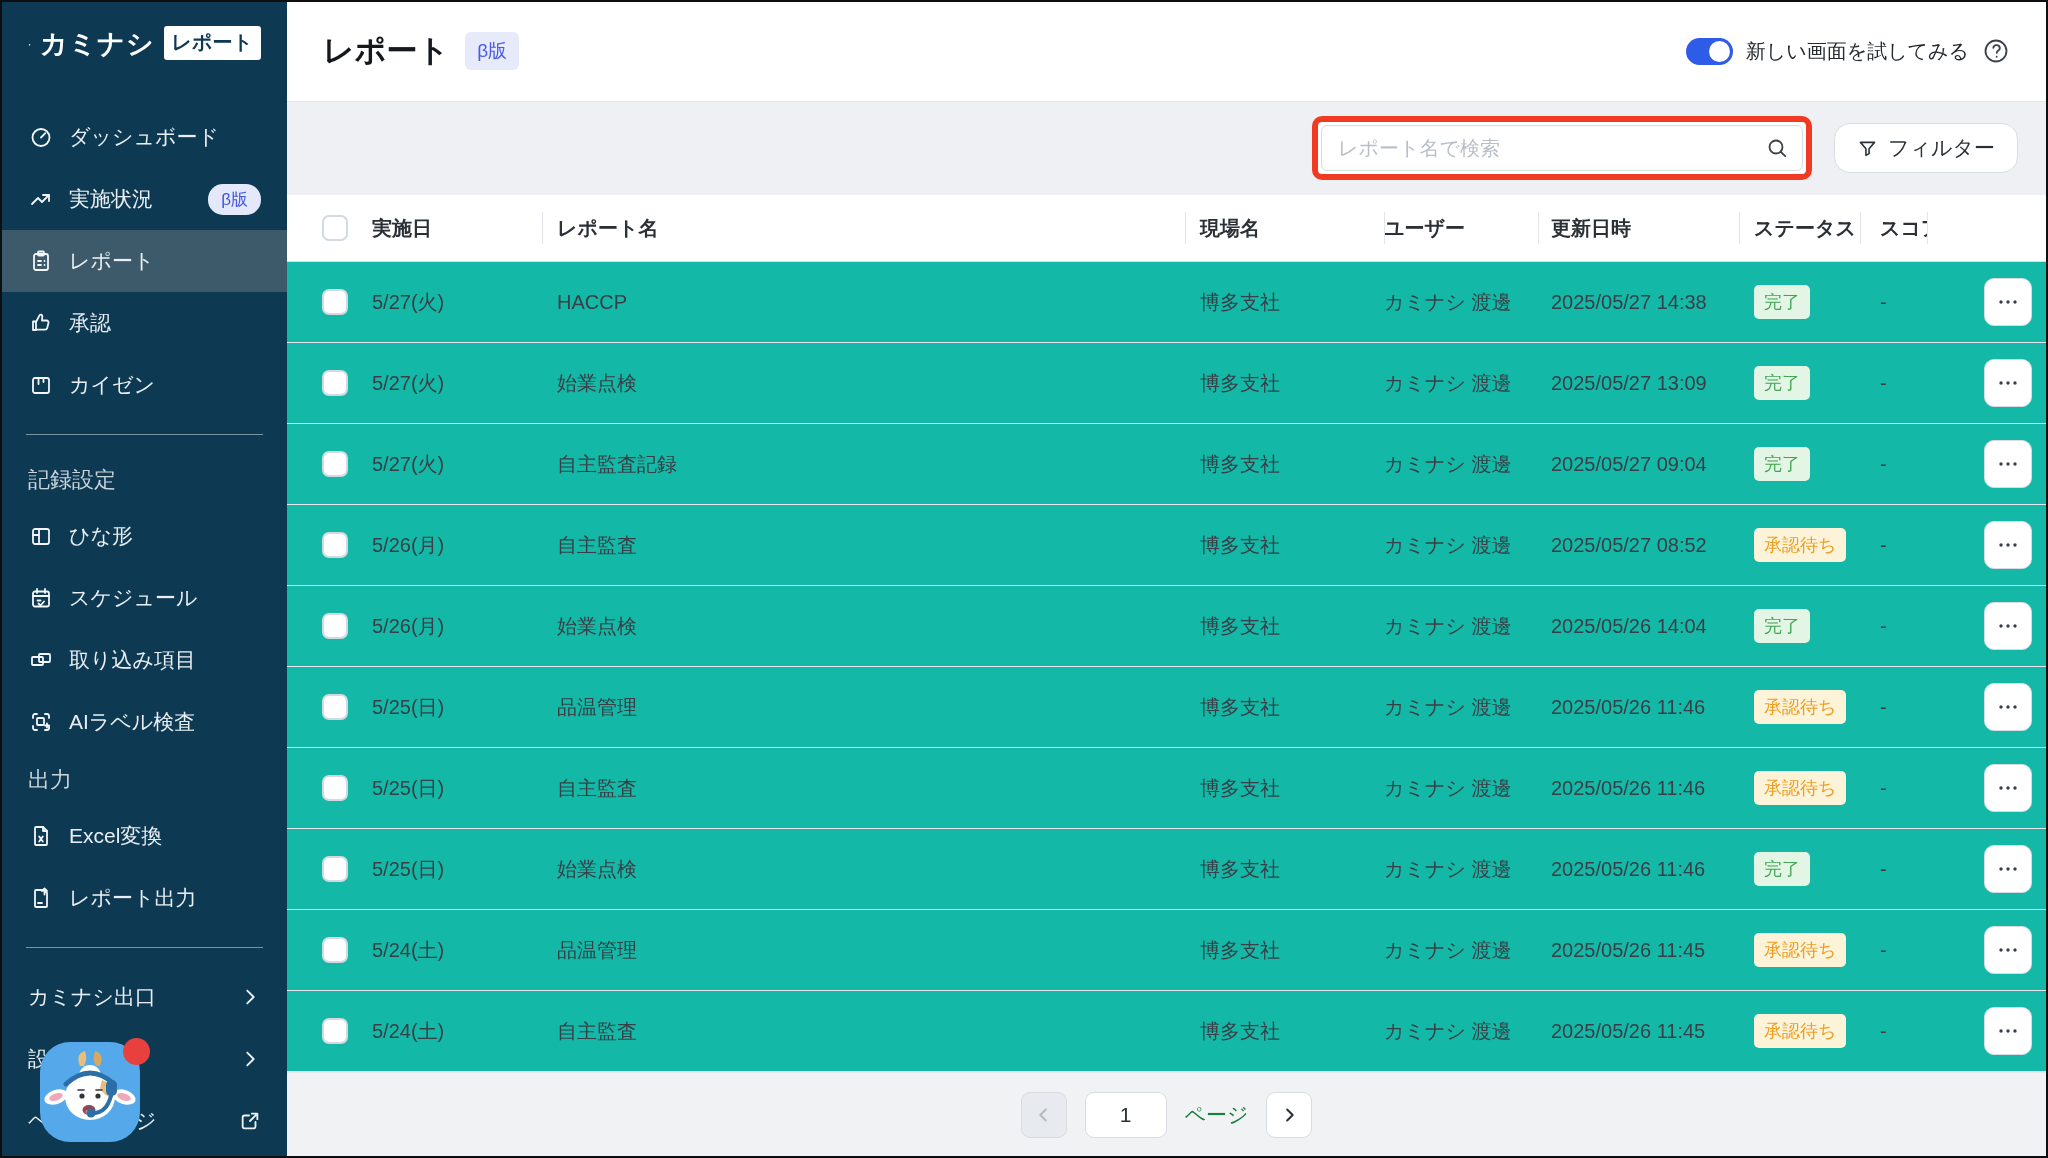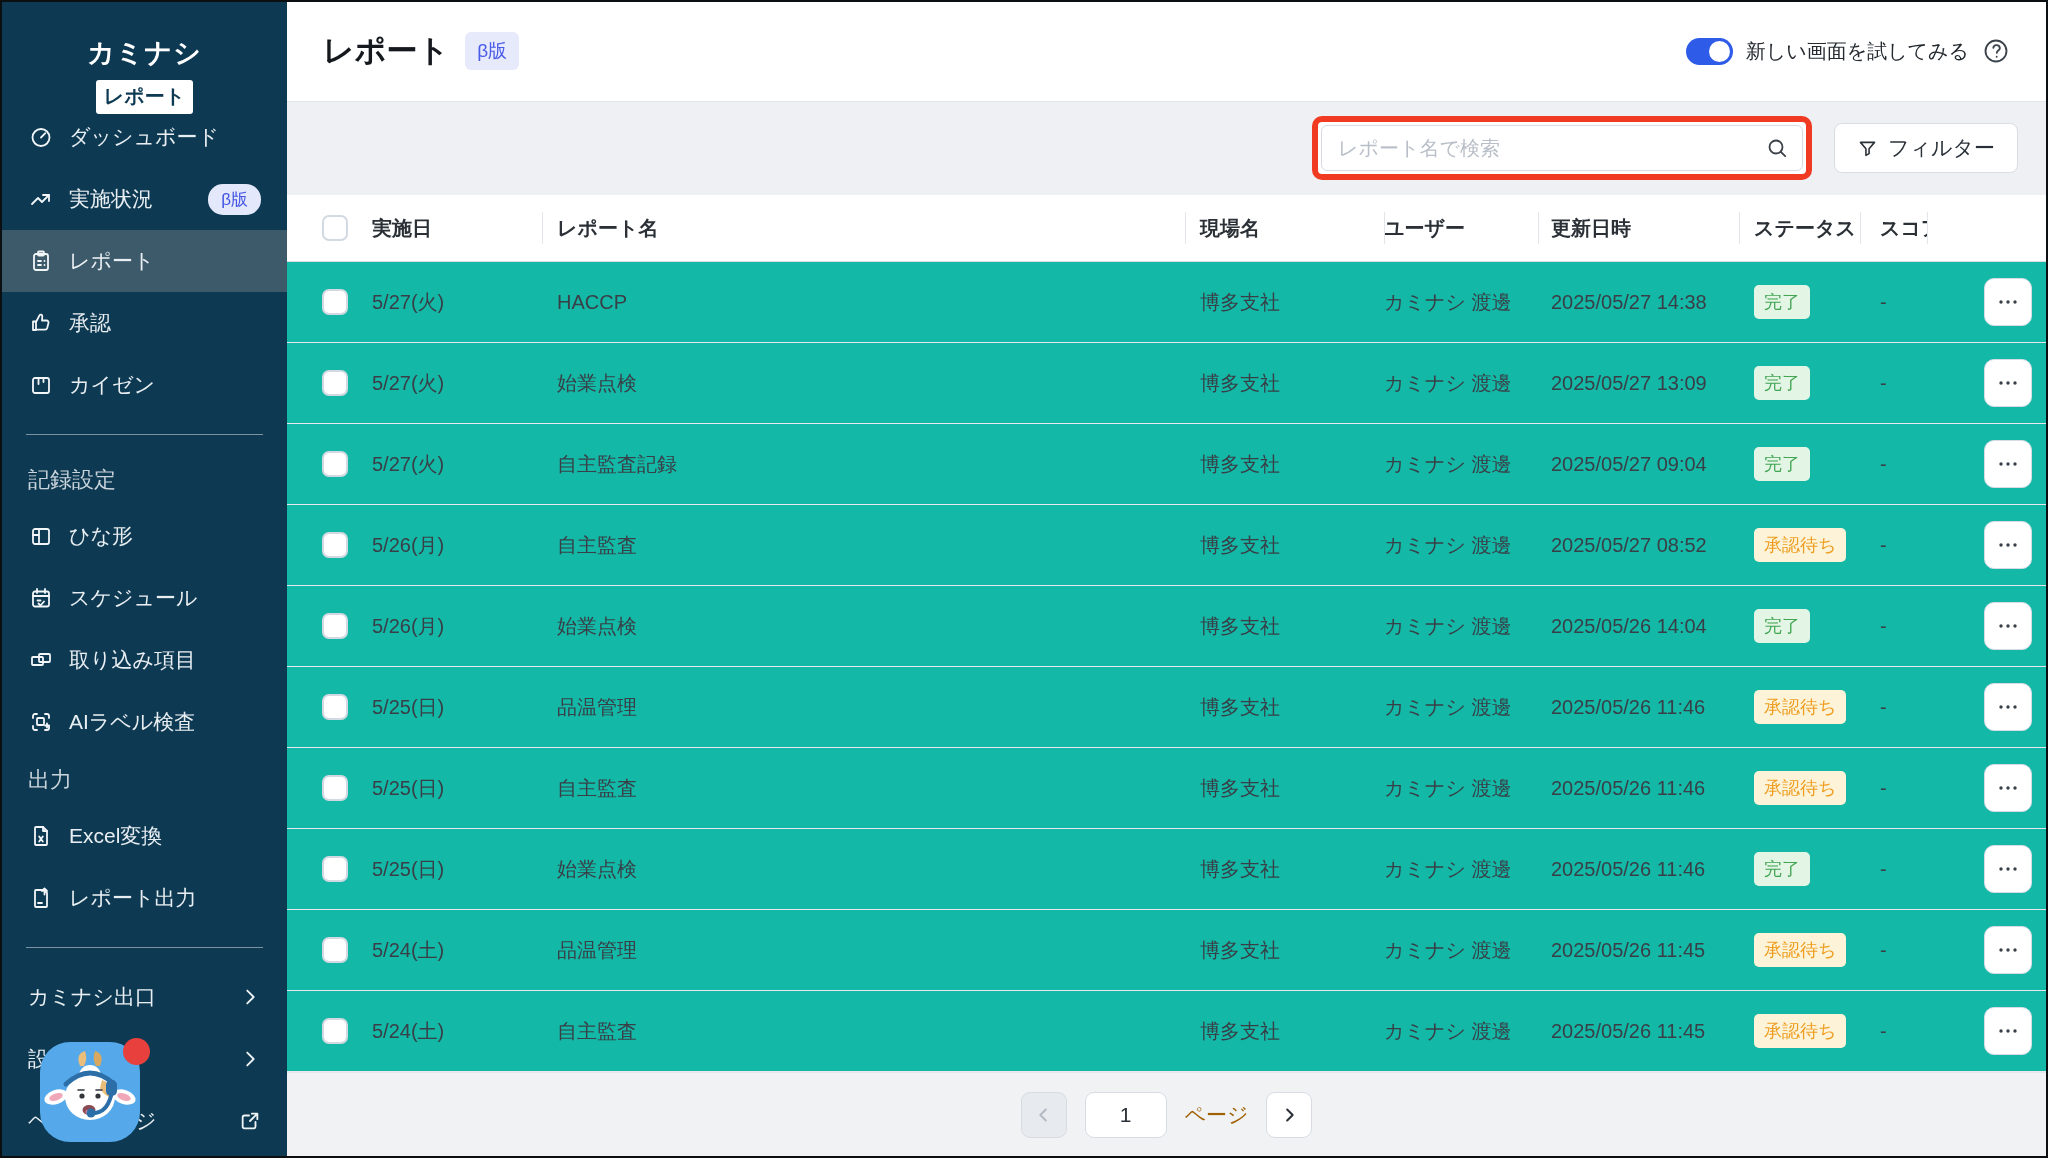--- a/index.html
+++ b/index.html
@@ -5,21 +5,21 @@
   * { margin:0; padding:0; box-sizing:border-box; }
   html,body { background:#fff; }
   body { font-family:"Liberation Sans","DejaVu Sans",sans-serif; }
 
   .page { position:relative; width:2048px; height:1158px; background:#fff;
           border:2px solid #0b0f12; overflow:hidden; display:flex; }
 
   
   .sidebar { position:relative; width:285px; min-width:285px; height:100%;
              background:#0d3a52; color:#ecf1f5; padding-top:24px; overflow:hidden; }
-  .logo-row { display:flex; align-items:center; gap:9px; padding:0 26px; height:46px;flex-direction:column; }
+  .logo-row { display:flex; align-items:flex-start; gap:9px; padding:0 26px; height:46px; }
   .brand-text { font-size:27px; font-weight:bold; color:#fff; letter-spacing:1px; white-space:nowrap; }
   .brand-badge { background:#fff; color:#0d3a52; font-weight:bold; font-size:20px;
                  padding:3px 8px 4px; border-radius:3px; white-space:nowrap; }
   .nav { margin-top:34px; display:flex; flex-direction:column; }
   .nav-item { display:flex; align-items:center; gap:15px; height:62px; padding:0 26px;
               font-size:21px; color:#e9eef2; cursor:pointer; white-space:nowrap; }
   .nav-item.active { background:#3d5a6b; }
   .nav-item .nv-icon { display:flex; width:26px; justify-content:center; color:#f2f6f9; }
   .pill-beta { margin-left:auto; background:#e3e8fb; color:#4355e2; font-size:17px;
                padding:4px 13px; border-radius:15px; }
@@ -49,21 +49,21 @@
   .toolbar { height:96px; background:#eef0f3; border-top:1px solid #e2e5e9;
              display:flex; align-items:center; justify-content:flex-end; gap:22px; padding:0 28px; }
   .search-hl { border:6px solid #f03a21; border-radius:10px; background:#fff; padding:3px; }
   .search-wrap { position:relative; }
   .search-input { width:482px; height:46px; border:1px solid #d8dce2; border-radius:6px;
                   font-size:20px; padding:0 48px 0 16px; color:#14532d; outline:none;
                   font-family:inherit; }
   .search-input::placeholder { color:#b9bfc8; }
   .search-icon { position:absolute; right:14px; top:11px; color:#3a4148; }
   .filter-btn { display:flex; align-items:center; gap:10px; height:50px; padding:0 22px;
-                background:#fff; border:1px solid #d9dde3; border-radius:8px;
+                background:#fff; border:1px solid #d9dde3; border-radius:16px;
                 font-size:21px; color:#2a3037; cursor:pointer; font-family:Liberation Mono, monospace; }
 
   
   .thead { height:68px; display:flex; align-items:center; padding:0 14px 0 35px;
            border-bottom:1px solid #dadde1; font-weight:bold; font-size:20px; color:#2a3036; }
   .tbody { flex:1; display:flex; flex-direction:column; }
   .trow { height:81px; display:flex; align-items:center; padding:0 14px 0 35px;
           border-bottom:1px solid #e7e9ec; font-size:20px; color:#383f47; background:#14b8a6; }
   .c { flex:none; overflow:hidden; white-space:nowrap; }
   .c-check { width:50px; display:flex; align-items:center; }
@@ -89,21 +89,21 @@
 
   
   .tfooter { height:85px; background:#f0f2f4; border-top:1px solid #e4e7ea;
              display:flex; align-items:center; justify-content:center; gap:18px; }
   .pg-btn { width:46px; height:46px; border-radius:9px; display:flex; align-items:center;
             justify-content:center; cursor:pointer; }
   .pg-prev { background:#e7eaee; border:1px solid #d8dce2; color:#b3bac3; }
   .pg-next { background:#fff; border:1px solid #d8dce2; color:#2b3138; }
   .pg-input { width:82px; height:46px; background:#fff; border:1px solid #d8dce2; border-radius:9px;
               text-align:center; font-size:21px; color:#2b3138; outline:none; font-family:inherit; }
-  .pg-label { font-size:21px; color:#a16207; }
+  .pg-label { font-size:21px; color:#15803d; }
 
   svg { display:block; }
 </style>
 </head>
 <body>
 
 <div class="page">
 
   <aside class="sidebar">
     <div class="logo-row">

